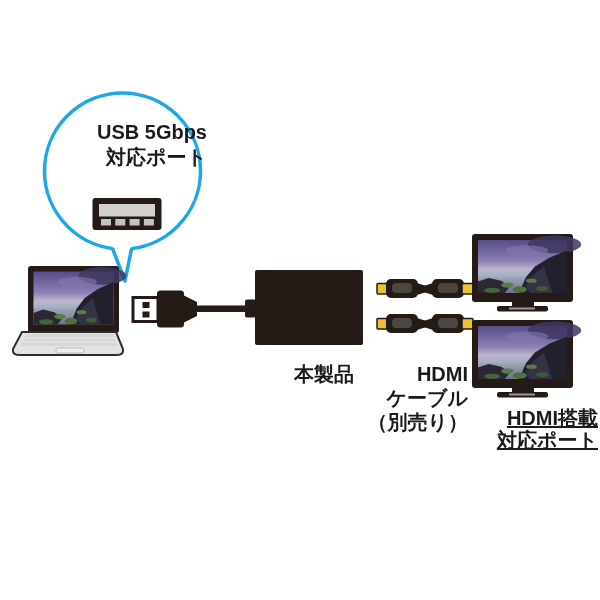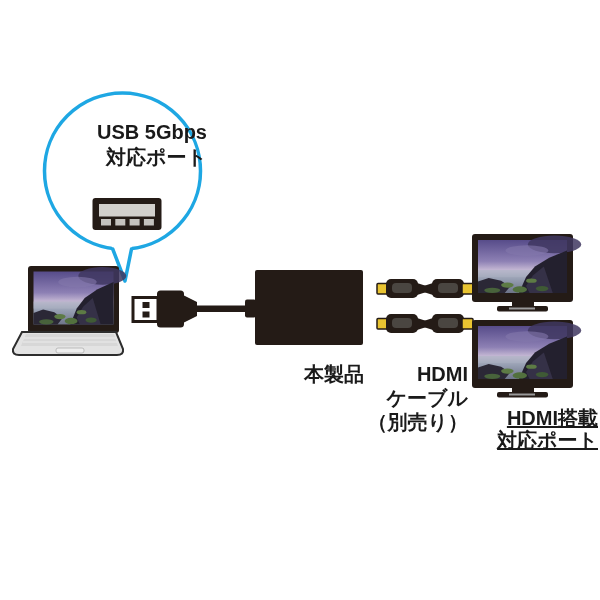--- a/index.html
+++ b/index.html
@@ -135,21 +135,21 @@
       <rect x="509" y="307.5" width="26" height="2" fill="#9a9a9a"></rect>
     </g>
   </svg>
 
   <div class="label callout-text" style="left:47px;top:120px;width:160px;">
     <div>USB 5Gbps</div>
     <div>対応ポート</div>
   </div>
 
 
-  <div class="label" style="left:254px;top:362px;width:110px;">本製品</div>
+  <div class="label" style="left:244px;top:362px;width:110px;">本製品</div>
 
   <div class="label" style="left:352px;top:362px;width:116px;">
     <div>HDMI</div>
     <div>ケーブル</div>
     <div>（別売り）</div>
   </div>
 
   <div class="label label-display" style="left:466px;top:407px;width:132px;">
     <div>HDMI搭載</div>
     <div>対応ポート</div>

